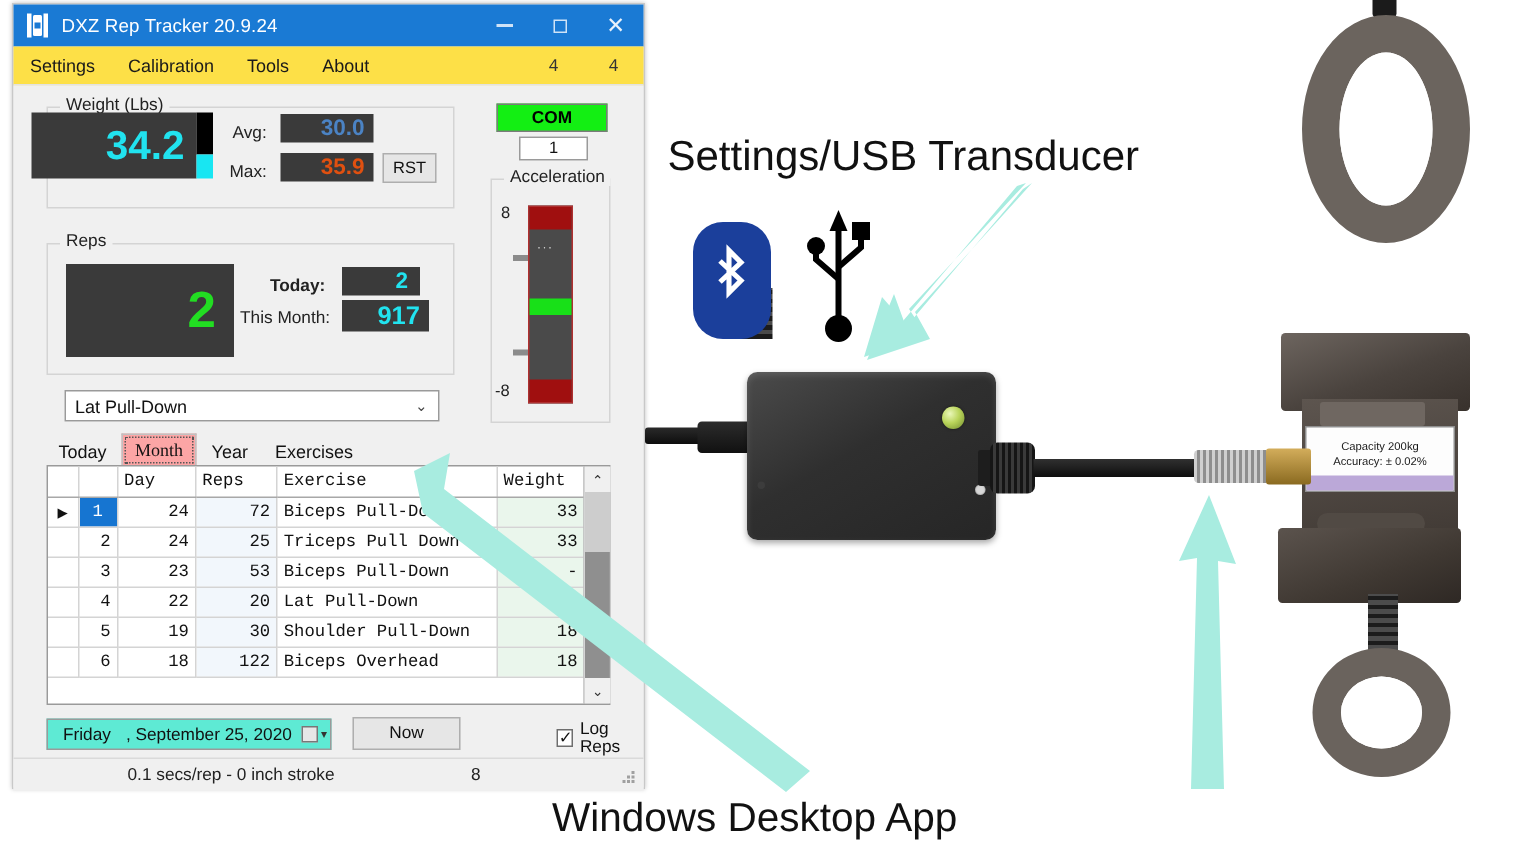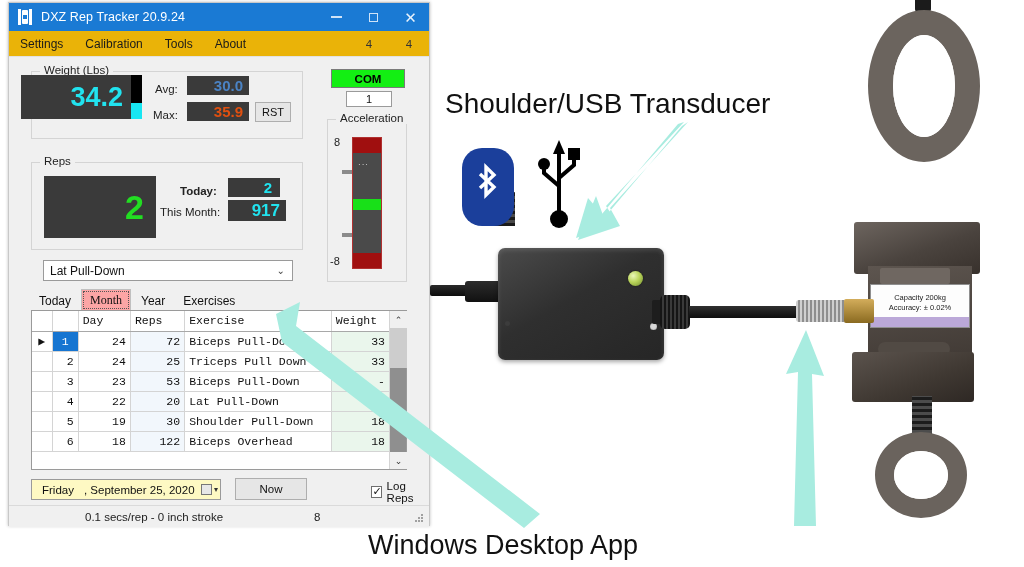--- a/index.html
+++ b/index.html
@@ -43,21 +43,21 @@
   .win-btns { margin-left: auto; display: flex; height: 28px; }
   .win-btn {
     width: 37px; height: 28px; display: flex; align-items: center; justify-content: center;
     color: #e9f2fb; font-size: 13px; line-height: 1;
   }
   .win-btn.close { font-size: 15px; }
   .win-btn .sq { width: 9px; height: 9px; border: 1.3px solid #cfe3f7; }
   .win-btn .dash { width: 11px; height: 1.4px; background: #cfe3f7; }
 
   .menubar {
-    height: 26px; background: #eab308; display: flex; align-items: center;
+    height: 26px; background: #fde047; display: flex; align-items: center;
     border-bottom: 1px solid #e2e2e2; position: relative;
   }
   .menu-item { font-size: 12px; color: #1a1a1a; padding: 0 11px; }
   .menu-counts { margin-left: auto; display: flex; align-items: center; }
   .menu-count { font-size: 11.5px; color: #333; width: 40px; text-align: center; }
 
   .client { position: relative; height: 470px; background: #f0f0f0; padding: 0; }
 
   
   .groupbox {
@@ -169,21 +169,21 @@
   .grid-scroll .sb-up, .grid-scroll .sb-dn {
     position: absolute; left: 0; width: 17px; height: 17px; background: #f0f0f0;
     display: flex; align-items: center; justify-content: center; font-size: 9px; color: #333;
   }
   .grid-scroll .sb-up { top: 0; } .grid-scroll .sb-dn { bottom: 0; }
   .grid-scroll .thumb { position: absolute; left: 0; top: 17px; width: 17px; height: 40px; background: #cdcdcd; }
 
   
   .datepicker {
     position: absolute; left: 22px; top: 422px; width: 190px; height: 21px;
-    background: #fef9c3; border: 1px solid #9a9a9a; display: flex; align-items: center;
+    background: #5eead4; border: 1px solid #9a9a9a; display: flex; align-items: center;
     font-size: 11.5px; color: #111;
   }
   .datepicker .dow { padding-left: 10px; }
   .datepicker .rest { padding-left: 10px; }
   .datepicker .cal {
     margin-left: auto; margin-right: 2px; display: flex; align-items: center; gap: 2px;
   }
   .datepicker .cal .box { width: 11px; height: 11px; border: 1px solid #777; background: #e7e7e7; }
   .datepicker .cal .arr { font-size: 8px; color: #333; }
   .now-btn {
@@ -589,17 +589,17 @@
         <polygon points="56,0 74,46 62,44 66,196 44,196 48,42 36,44" fill="#a8ece0"></polygon>
       </svg>
     </div>
 
     <div class="arrow" style="left:-160px; top:300px;">
       <svg width="300" height="230" viewBox="0 0 300 230">
         <polygon points="6,14 30,2 26,26 270,214 254,228 12,42" fill="#a8ece0"></polygon>
       </svg>
     </div>
 
-    <div class="label-txt lbl-transducer">Shoulder/USB Transducer</div>
+    <div class="label-txt lbl-transducer">Settings/USB Transducer</div>
     <div class="label-txt lbl-desktop">Windows Desktop App</div>
 
   </div>
 </div>
 
 </body></html>

